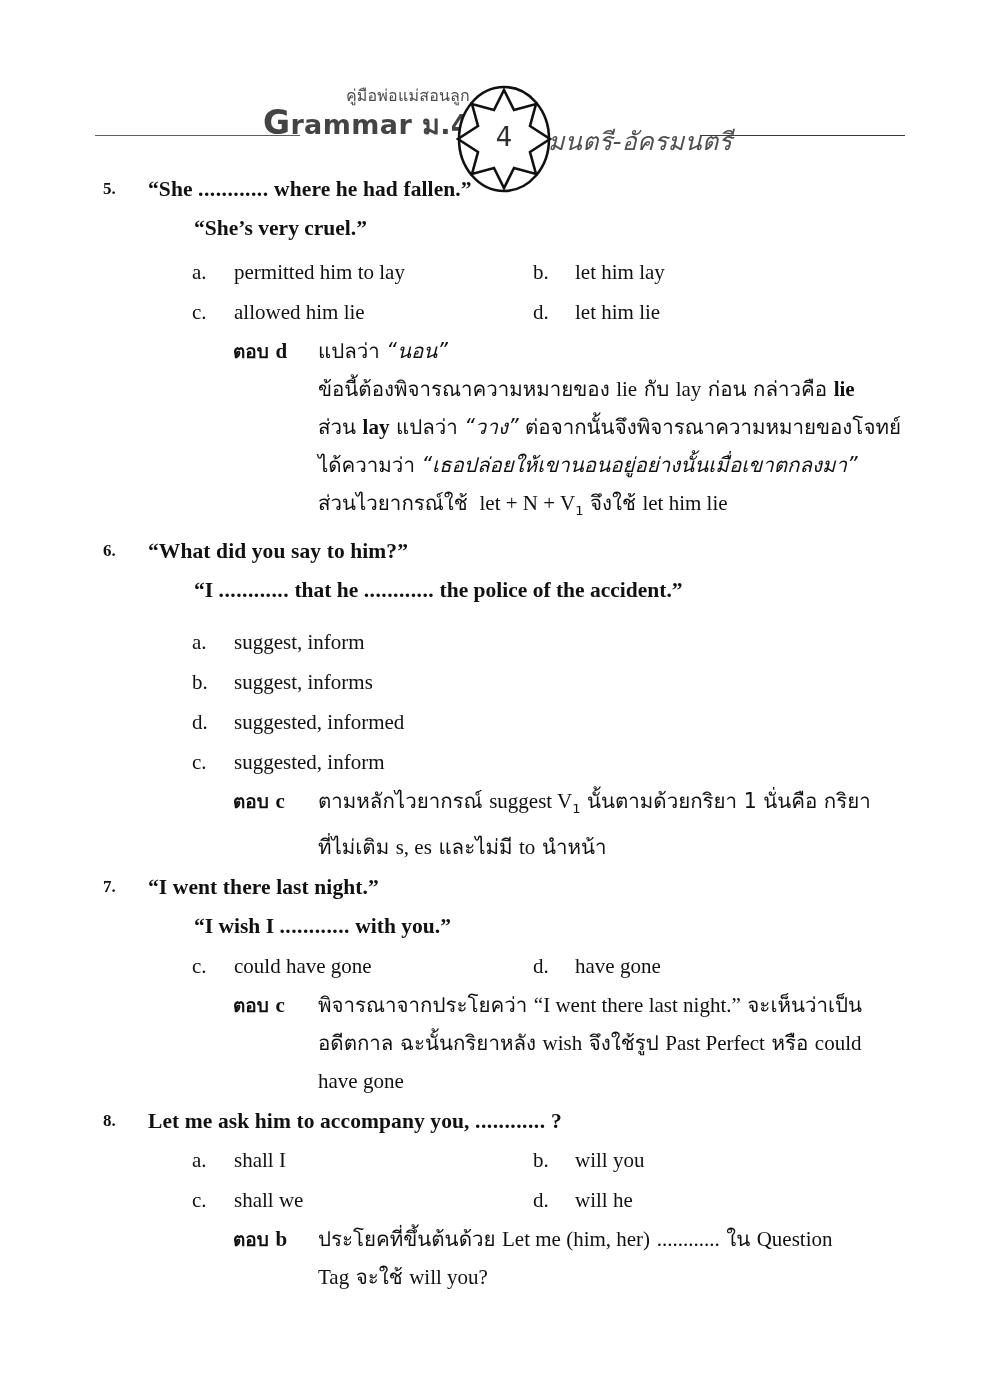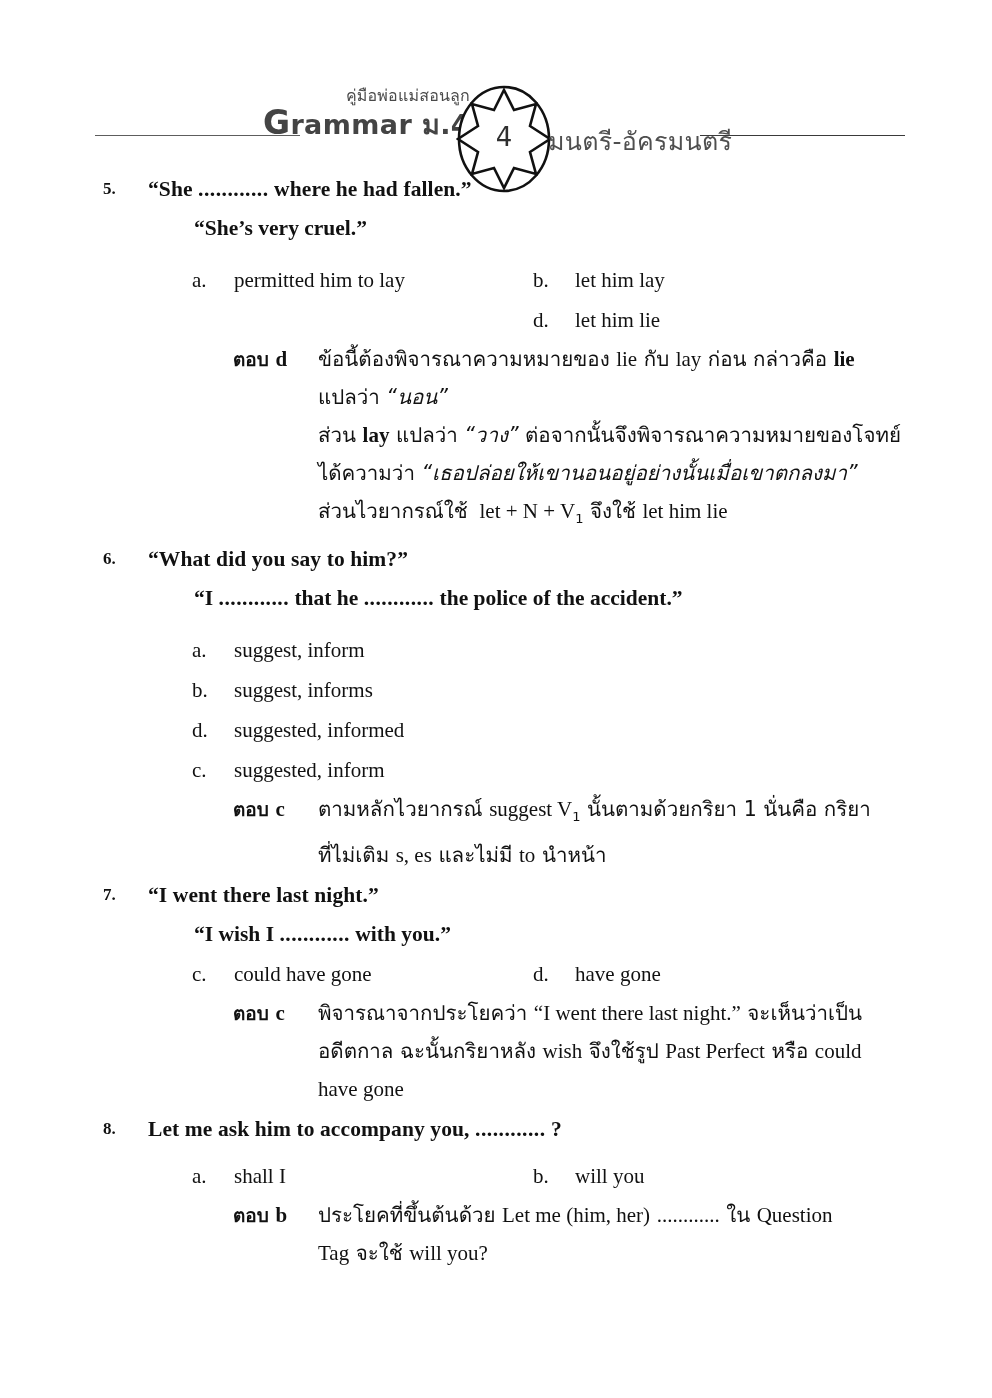--- a/index.html
+++ b/index.html
@@ -81,20 +81,21 @@
 
   .publisher {
     position: absolute;
     left: 548px;
     top: 83px;
     font-family: "DejaVu Sans", "Liberation Sans", sans-serif;
     font-size: 25px;
     color: #4f4f4f;
     white-space: nowrap;
     letter-spacing: .3px;
+    font-style: italic;
   }
 
   
   .content {
     position: absolute;
     left: 0; right: 0;
     top: 170px;
   }
   .q-block { position: relative; }
 
@@ -212,32 +213,33 @@
 
   <div class="content">
 
     <div class="q-block" style="margin-top:0;">
       <div class="q-head">
         <span class="q-num">5.</span>
         <span>“She </span><span class="dots">............</span><span> where he had fallen.”</span>
       </div>
       <div class="q-line2">“She’s very cruel.”</div>
 
-      <div class="opt-row" style="margin-top:12px;">
+      <div class="opt-row" style="margin-top:4px;">
         <div class="opt opt-left"><span class="lbl">a.</span><span>permitted him to lay</span></div>
         <div class="opt opt-right"><span class="lbl">b.</span><span>let him lay</span></div>
       </div>
       <div class="opt-row">
+        <div class="opt opt-left"><span class="lbl">c.</span><span>allowed him lie</span></div>
         <div class="opt opt-right"><span class="lbl">d.</span><span>let him lie</span></div>
       </div>
 
       <div class="ans">
         <div class="ans-label"><span>ตอบ</span> <span class="pick">d</span></div>
+        <div class="ans-line">แปลว่า <span class="th-i">“นอน”</span></div>
         <div class="ans-line">ข้อนี้ต้องพิจารณาความหมายของ <span class="en">lie</span> กับ <span class="en">lay</span> ก่อน กล่าวคือ <span class="en-b">lie</span></div>
-        <div class="ans-line">แปลว่า <span class="th-i">“นอน”</span></div>
         <div class="ans-line">ส่วน <span class="en-b">lay</span> แปลว่า <span class="th-i">“วาง”</span> ต่อจากนั้นจึงพิจารณาความหมายของโจทย์</div>
         <div class="ans-line">ได้ความว่า <span class="th-i">“เธอปล่อยให้เขานอนอยู่อย่างนั้นเมื่อเขาตกลงมา”</span></div>
         <div class="ans-line">ส่วนไวยากรณ์ใช้ <span class="en">&nbsp;let + N + V<span class="sub">1</span></span> จึงใช้ <span class="en">let him lie</span></div>
       </div>
     </div>
 
     <div class="q-block" style="margin-top:2px;">
       <div class="q-head">
         <span class="q-num">6.</span>
         <span>“What did you say to him?”</span>
@@ -283,23 +285,27 @@
         <div class="ans-line"><span class="en">have gone</span></div>
       </div>
     </div>
 
     <div class="q-block" style="margin-top:2px;">
       <div class="q-head">
         <span class="q-num">8.</span>
         <span>Let me ask him to accompany you, </span><span class="dots">............</span><span> ?</span>
       </div>
 
-      <div class="opt-row" style="margin-top:8px;">
+      <div class="opt-row" style="margin-top:0;">
         <div class="opt opt-left"><span class="lbl">a.</span><span>shall I</span></div>
         <div class="opt opt-right"><span class="lbl">b.</span><span>will you</span></div>
+      </div>
+      <div class="opt-row">
+        <div class="opt opt-left"><span class="lbl">c.</span><span>shall we</span></div>
+        <div class="opt opt-right"><span class="lbl">d.</span><span>will he</span></div>
       </div>
 
       <div class="ans">
         <div class="ans-label"><span>ตอบ</span> <span class="pick">b</span></div>
         <div class="ans-line">ประโยคที่ขึ้นต้นด้วย <span class="en">Let me (him, her)</span> <span class="en">............</span> ใน <span class="en">Question</span></div>
         <div class="ans-line"><span class="en">Tag</span> จะใช้ <span class="en">will you?</span></div>
       </div>
     </div>
 
   </div>

